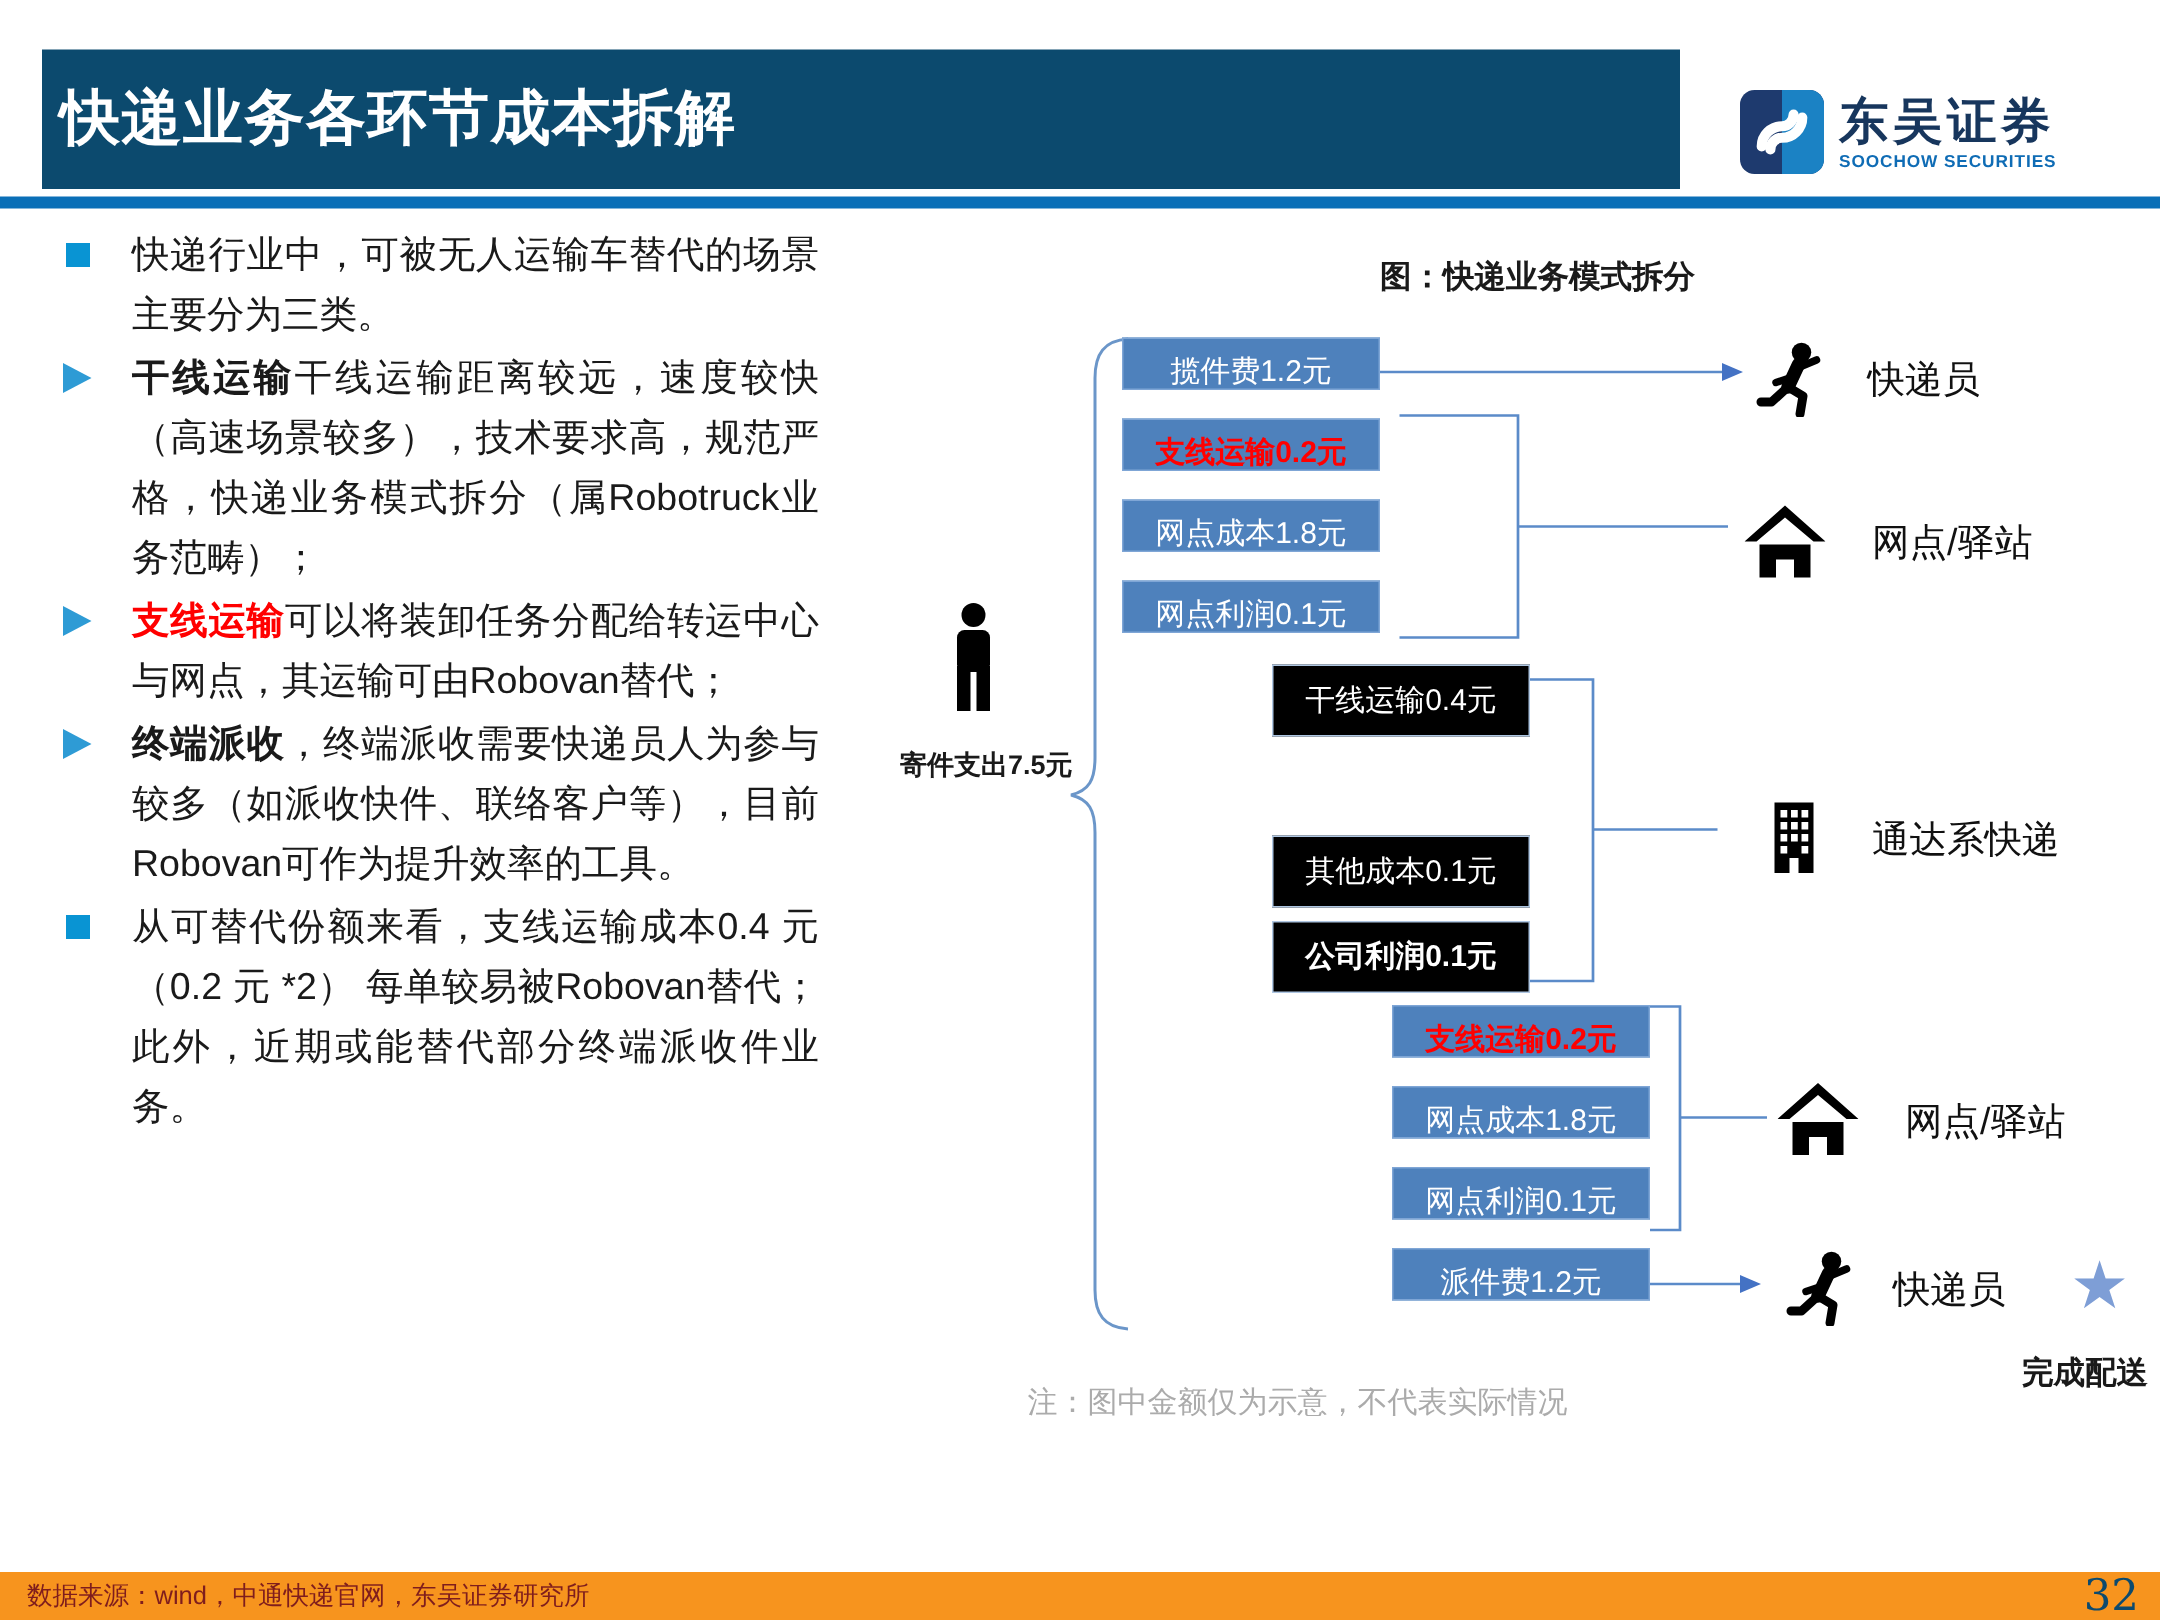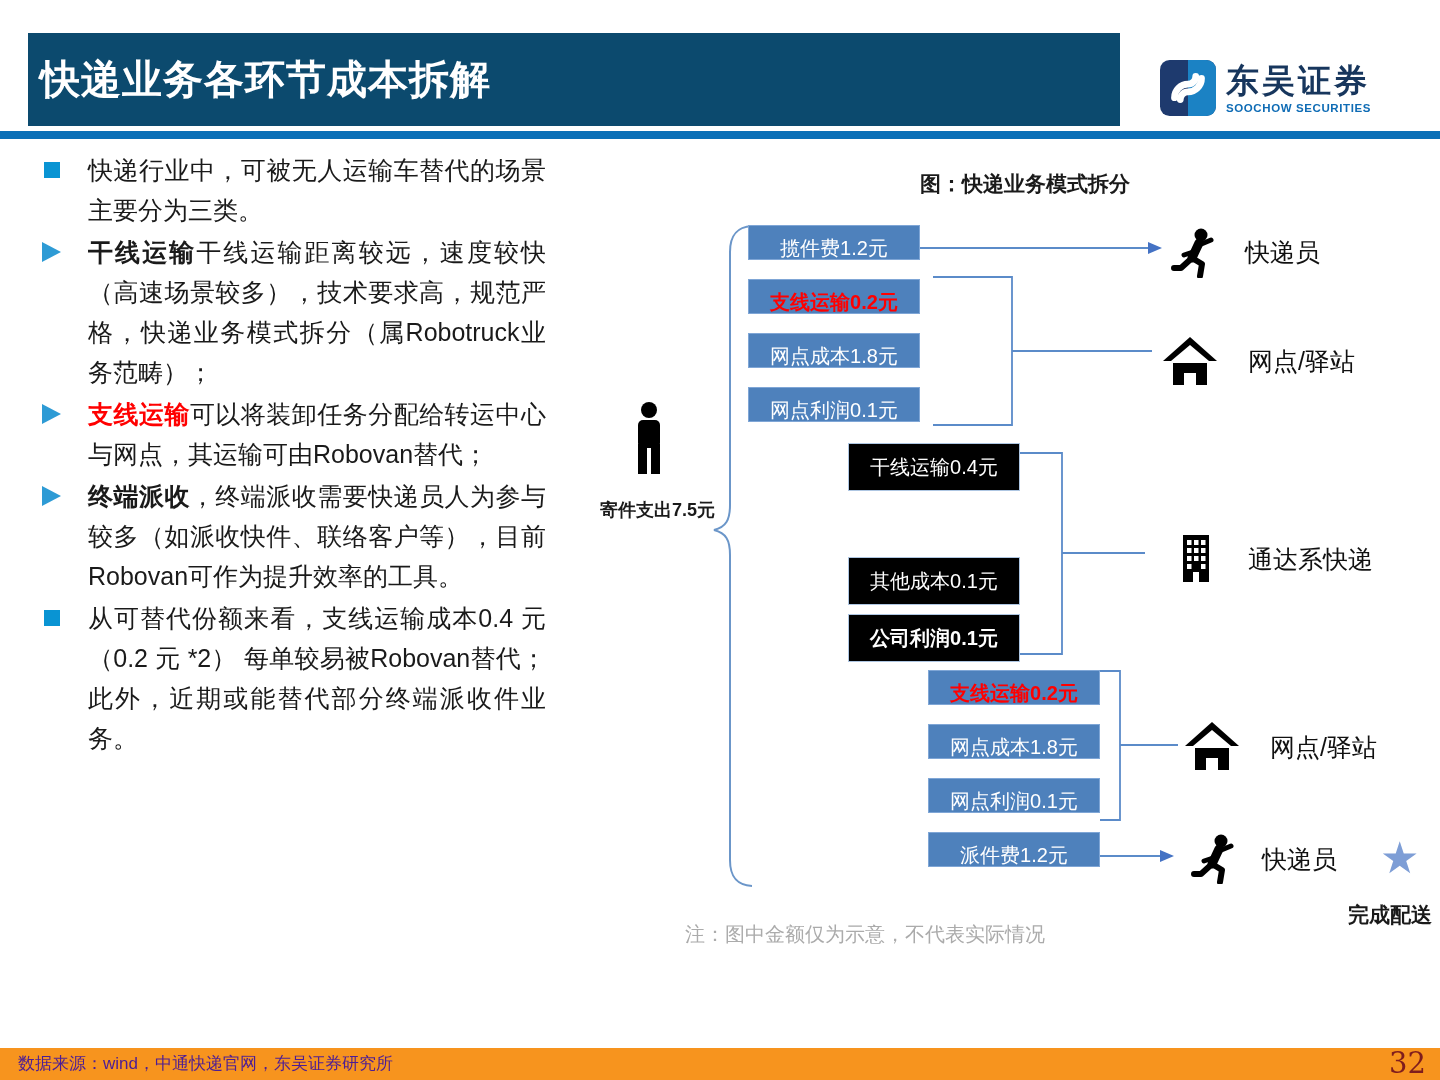--- a/index.html
+++ b/index.html
@@ -39,23 +39,23 @@
   .actor-label{position:absolute;font-size:25px;color:#111;white-space:nowrap;}
   .icon{position:absolute;}
   .star{position:absolute;left:1380px;top:832px;font-size:44px;color:#7E9ED6;
         font-family:"DejaVu Sans",sans-serif;}
   .completion{position:absolute;left:1348px;top:901px;font-size:21px;font-weight:bold;white-space:nowrap;}
   .note{position:absolute;left:685px;top:921px;font-size:20px;color:#ABABAB;white-space:nowrap;}
   svg.overlay{position:absolute;left:0;top:0;pointer-events:none;}
 
   
   .footer{position:absolute;left:0;top:1048px;width:1440px;height:32px;background:#F7941E;}
-  .footer-src{position:absolute;left:18px;top:0;height:32px;line-height:32px;font-size:17px;color:#4c1d95;}
+  .footer-src{position:absolute;left:18px;top:0;height:32px;line-height:32px;font-size:17px;color:#7f1d1d;}
   .footer-page{position:absolute;right:14px;top:-2px;font-family:"DejaVu Serif","Liberation Serif",serif;
-               font-size:29px;color:#7f1d1d;}
+               font-size:29px;color:#0c4a6e;}
 </style>
 </head>
 <body>
 
 <div id="page">
 
   <div class="header-bar">
     <div class="header-title">快递业务各环节成本拆解</div>
   </div>
   <div class="divider"></div>

